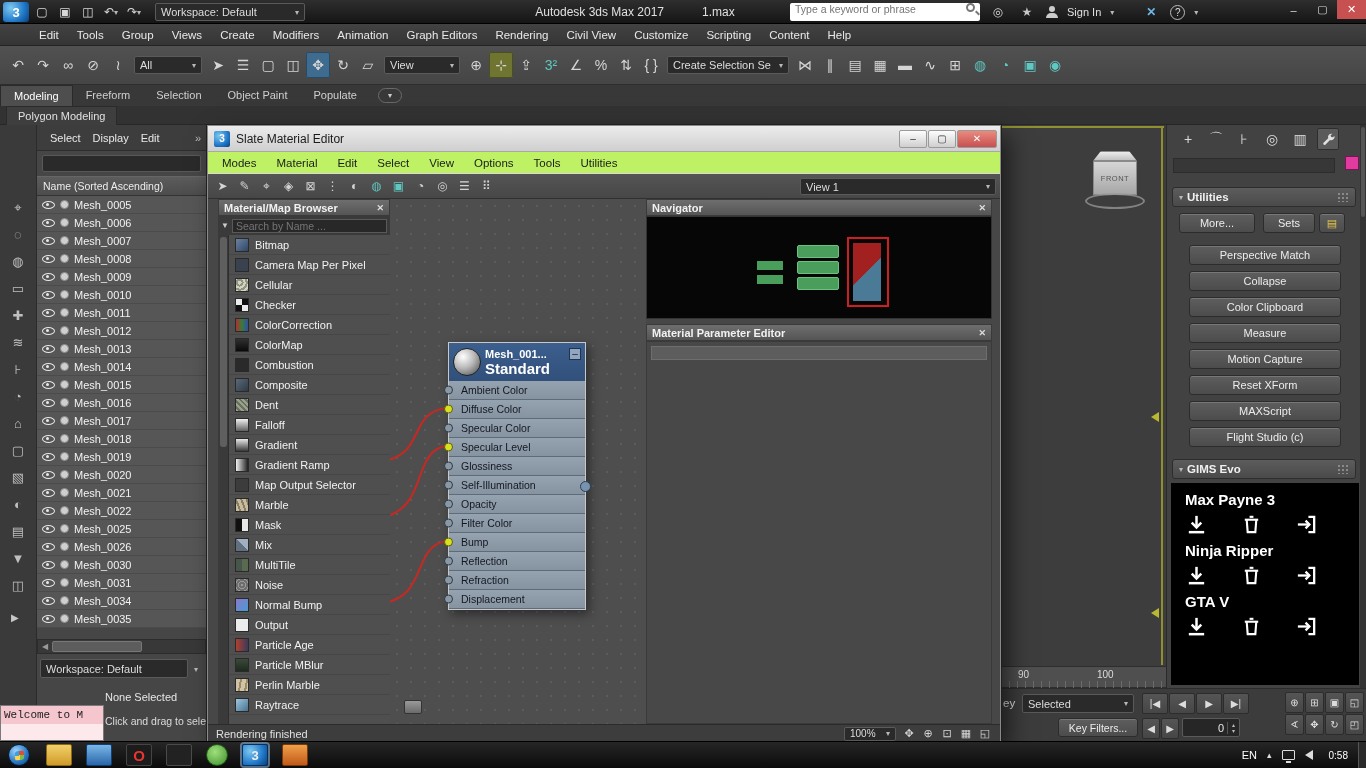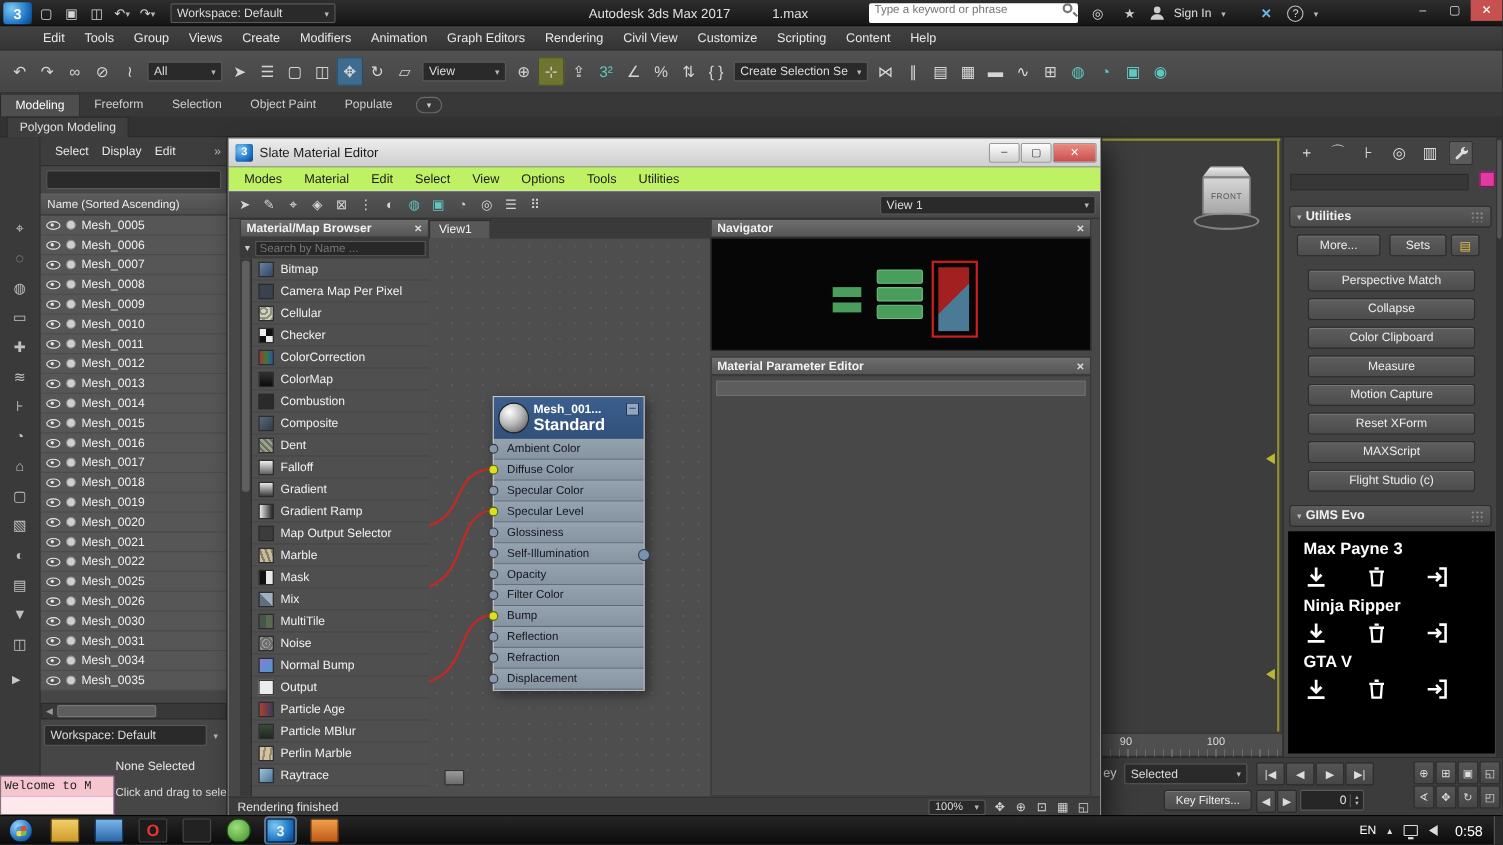--- a/index.html
+++ b/index.html
@@ -971,23 +971,20 @@
 
               <div class="brow">
                 <span class="bsw" style="background: linear-gradient(135deg, rgb(158, 200, 224), rgb(71, 113, 142));"></span>
                 <span>Raytrace</span>
               </div>
             </div>
         </div>
       </div>
 
       <div class="abs" style="left:182px;top:0;width:256px;height:525px;display:flex;flex-direction:column">
-        <div style="height:18px;background:#3a3a3a;display:flex;align-items:flex-end">
-          <span style="background:#585858;color:#f0f0f0;padding:2px 16px 2px 8px;font-size:11px;border:1px solid #2e2e2e;border-bottom:none">View1</span>
-        </div>
         <div style="flex:1;position:relative;background:#4e4e4e;background-image:radial-gradient(#5c5c5c 1px,transparent 1px);background-size:14px 14px;overflow:hidden">
           <svg class="abs" style="left:0;top:0" width="256" height="507" viewBox="0 0 256 507">
             <path class="wire" d="M -6 262 C 36 254, 18 214, 56 209"></path>
             <path class="wire" d="M -6 318 C 38 308, 22 252, 56 247"></path>
             <path class="wire" d="M -6 404 C 38 396, 22 348, 56 342"></path>
           </svg>
           <div class="abs node" style="left:58px;top:143px;width:138px">
             <div class="nhead">
               <span class="nsphere"></span>
               <span style="flex:1;min-width:0">
@@ -1145,18 +1142,18 @@
         </span>
         <span class="tapp k-orange">
           <span class="tglyph"></span>
         </span>
       </span>
     <div style="margin-left:auto;display:flex;align-items:center;gap:10px;padding-right:10px">
       <span style="color:#fff;font-size:11px">EN</span>
       <span style="color:#ddd;font-size:9px">▴</span>
       <span class="traymon"></span>
       <span class="trayvol"></span>
-      <span style="color:#fff;font-size:13px;margin-left:6px">0:58</span>
+      <span style="color:#fff;font-size:10px;margin-left:6px">0:58</span>
       <span style="width:8px;height:27px;background:#2a2a2a;border-left:1px solid #555;margin-right:-10px"></span>
     </div>
   </div>
 
 </div>
 
 </body></html>

